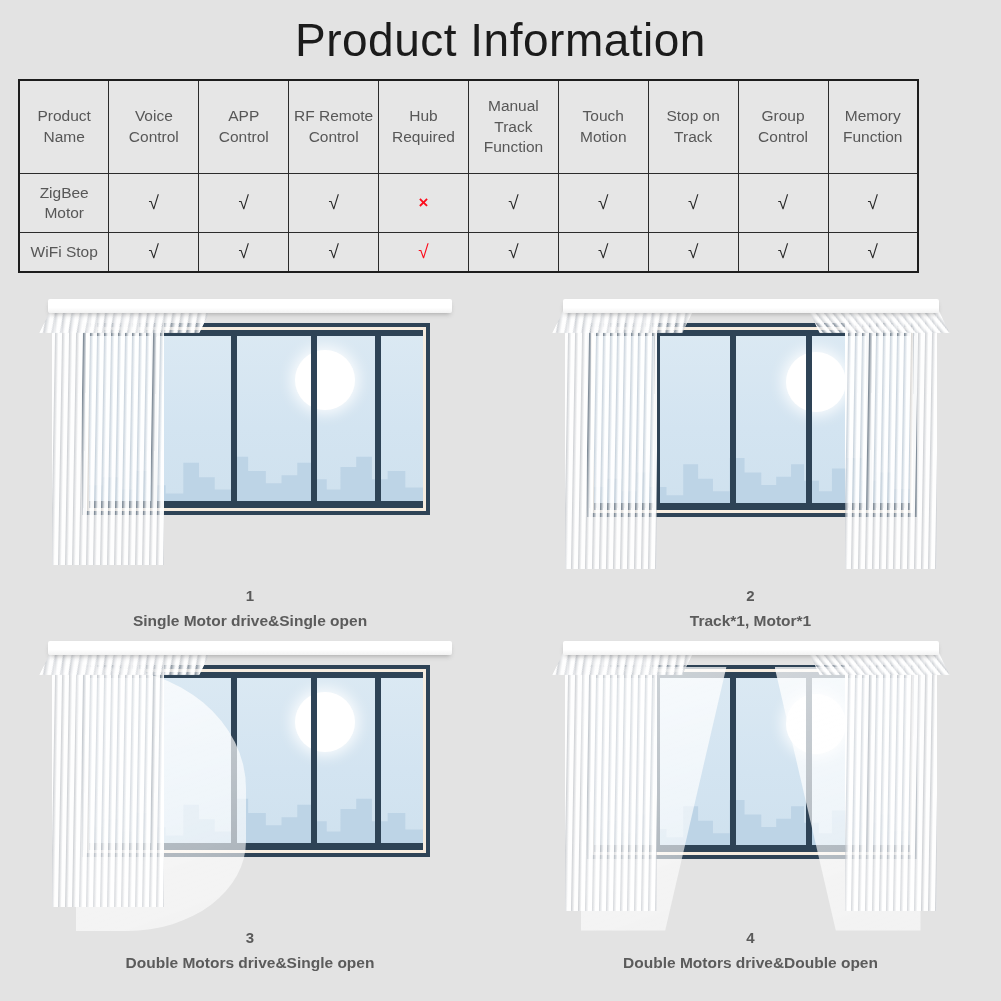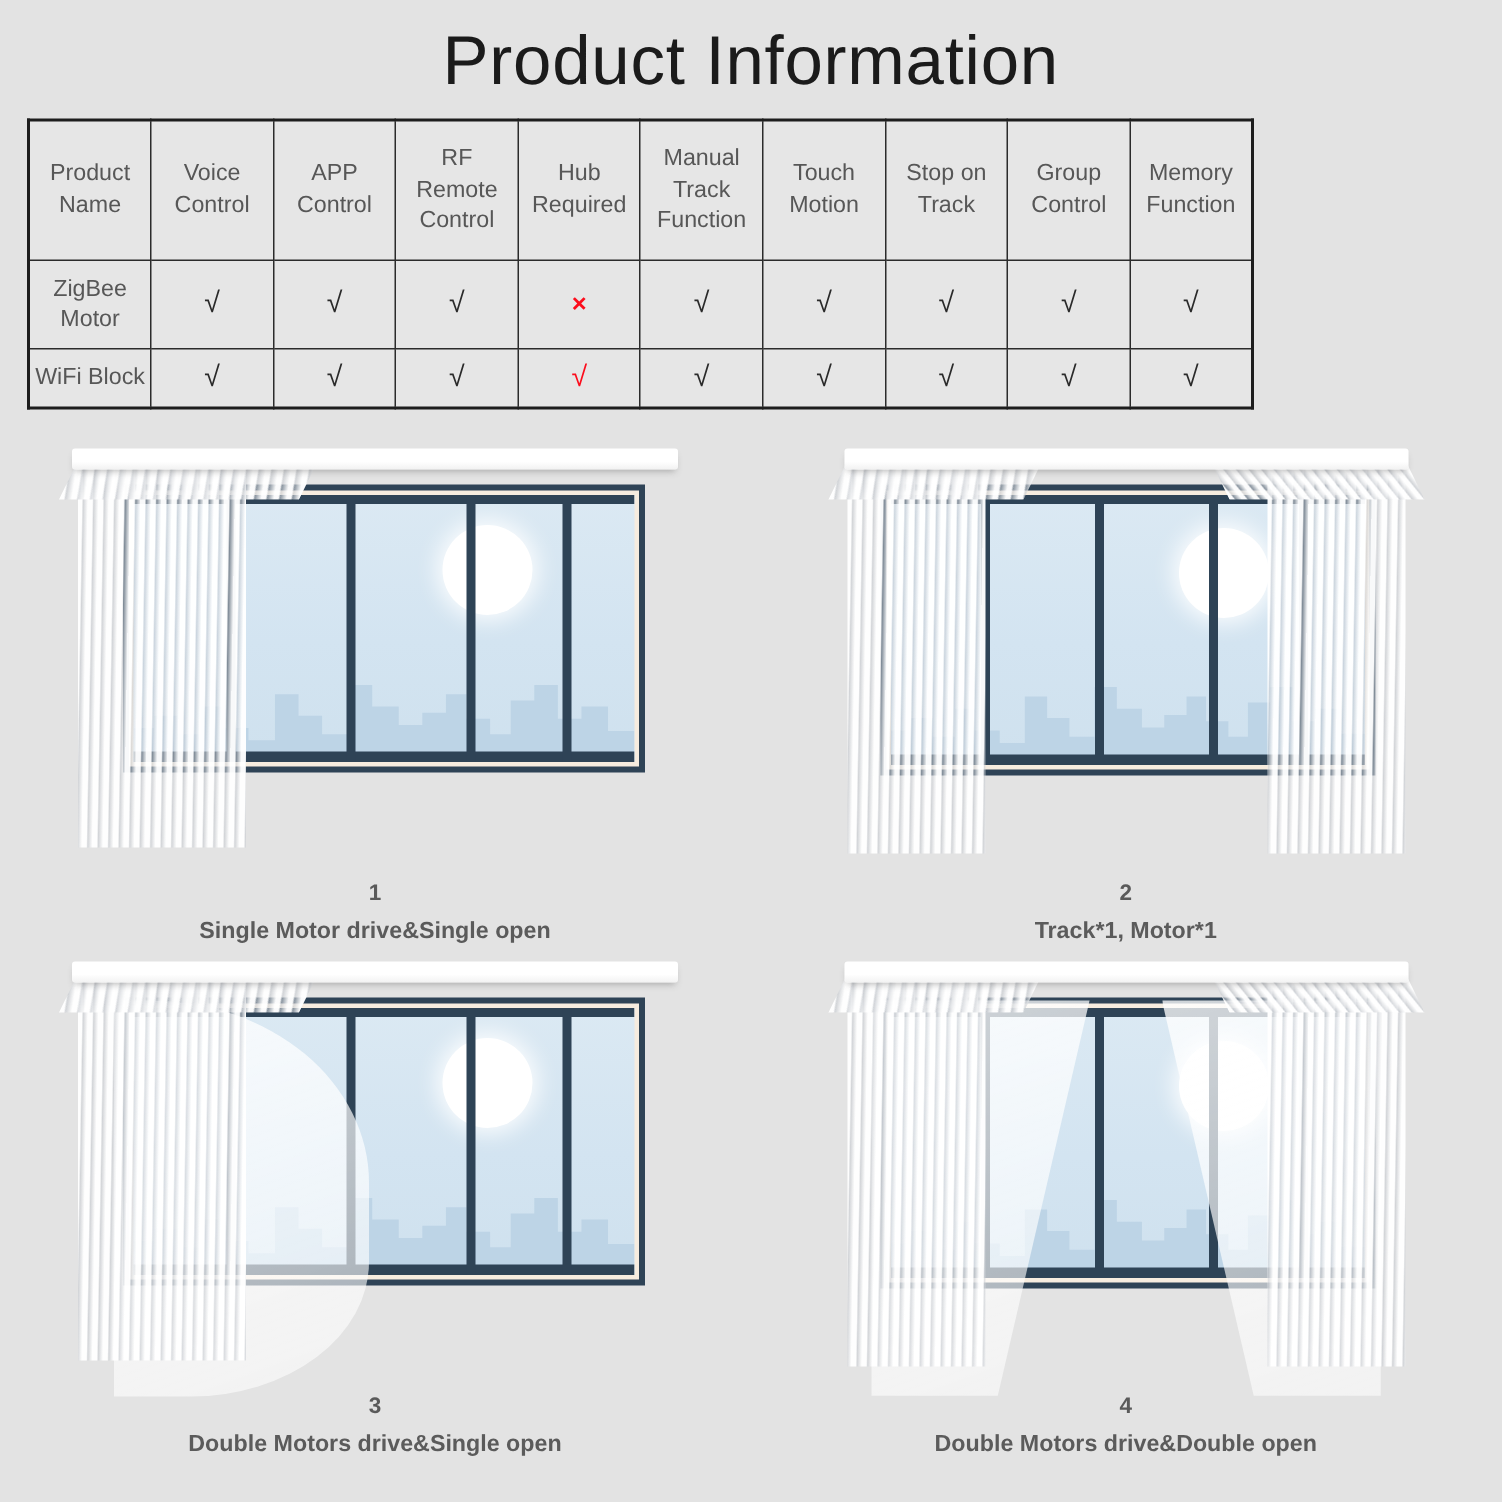--- a/index.html
+++ b/index.html
@@ -22,21 +22,21 @@
     color:#1b1b1b;
     padding-top:14px;
     line-height:1.15;
   }
 
   
   #spec-table-wrap{
     margin:12px 18px 0 18px;
   }
   table.spec{
-    width:818px;
+    width:901px;
     border-collapse:collapse;
     table-layout:fixed;
     background:#e6e6e6;
     border:2px solid #1d1d1d;
   }
   table.spec th,table.spec td{
     border:1px solid #2b2b2b;
     text-align:center;
     vertical-align:middle;
     color:#555;
@@ -277,21 +277,21 @@
         <td class="mark-cell">√</td>
         <td class="mark-cell neg">×</td>
         <td class="mark-cell">√</td>
         <td class="mark-cell">√</td>
         <td class="mark-cell">√</td>
         <td class="mark-cell">√</td>
         <td class="mark-cell">√</td>
       </tr>
       <tr class="row-wifi">
         <td class="name-cell">
-          <span class="hdr-line">WiFi Block</span>
+          <span class="hdr-line">WiFi Stop</span>
         </td>
         <td class="mark-cell">√</td>
         <td class="mark-cell">√</td>
         <td class="mark-cell">√</td>
         <td class="mark-cell pos-red">√</td>
         <td class="mark-cell">√</td>
         <td class="mark-cell">√</td>
         <td class="mark-cell">√</td>
         <td class="mark-cell">√</td>
         <td class="mark-cell">√</td>

